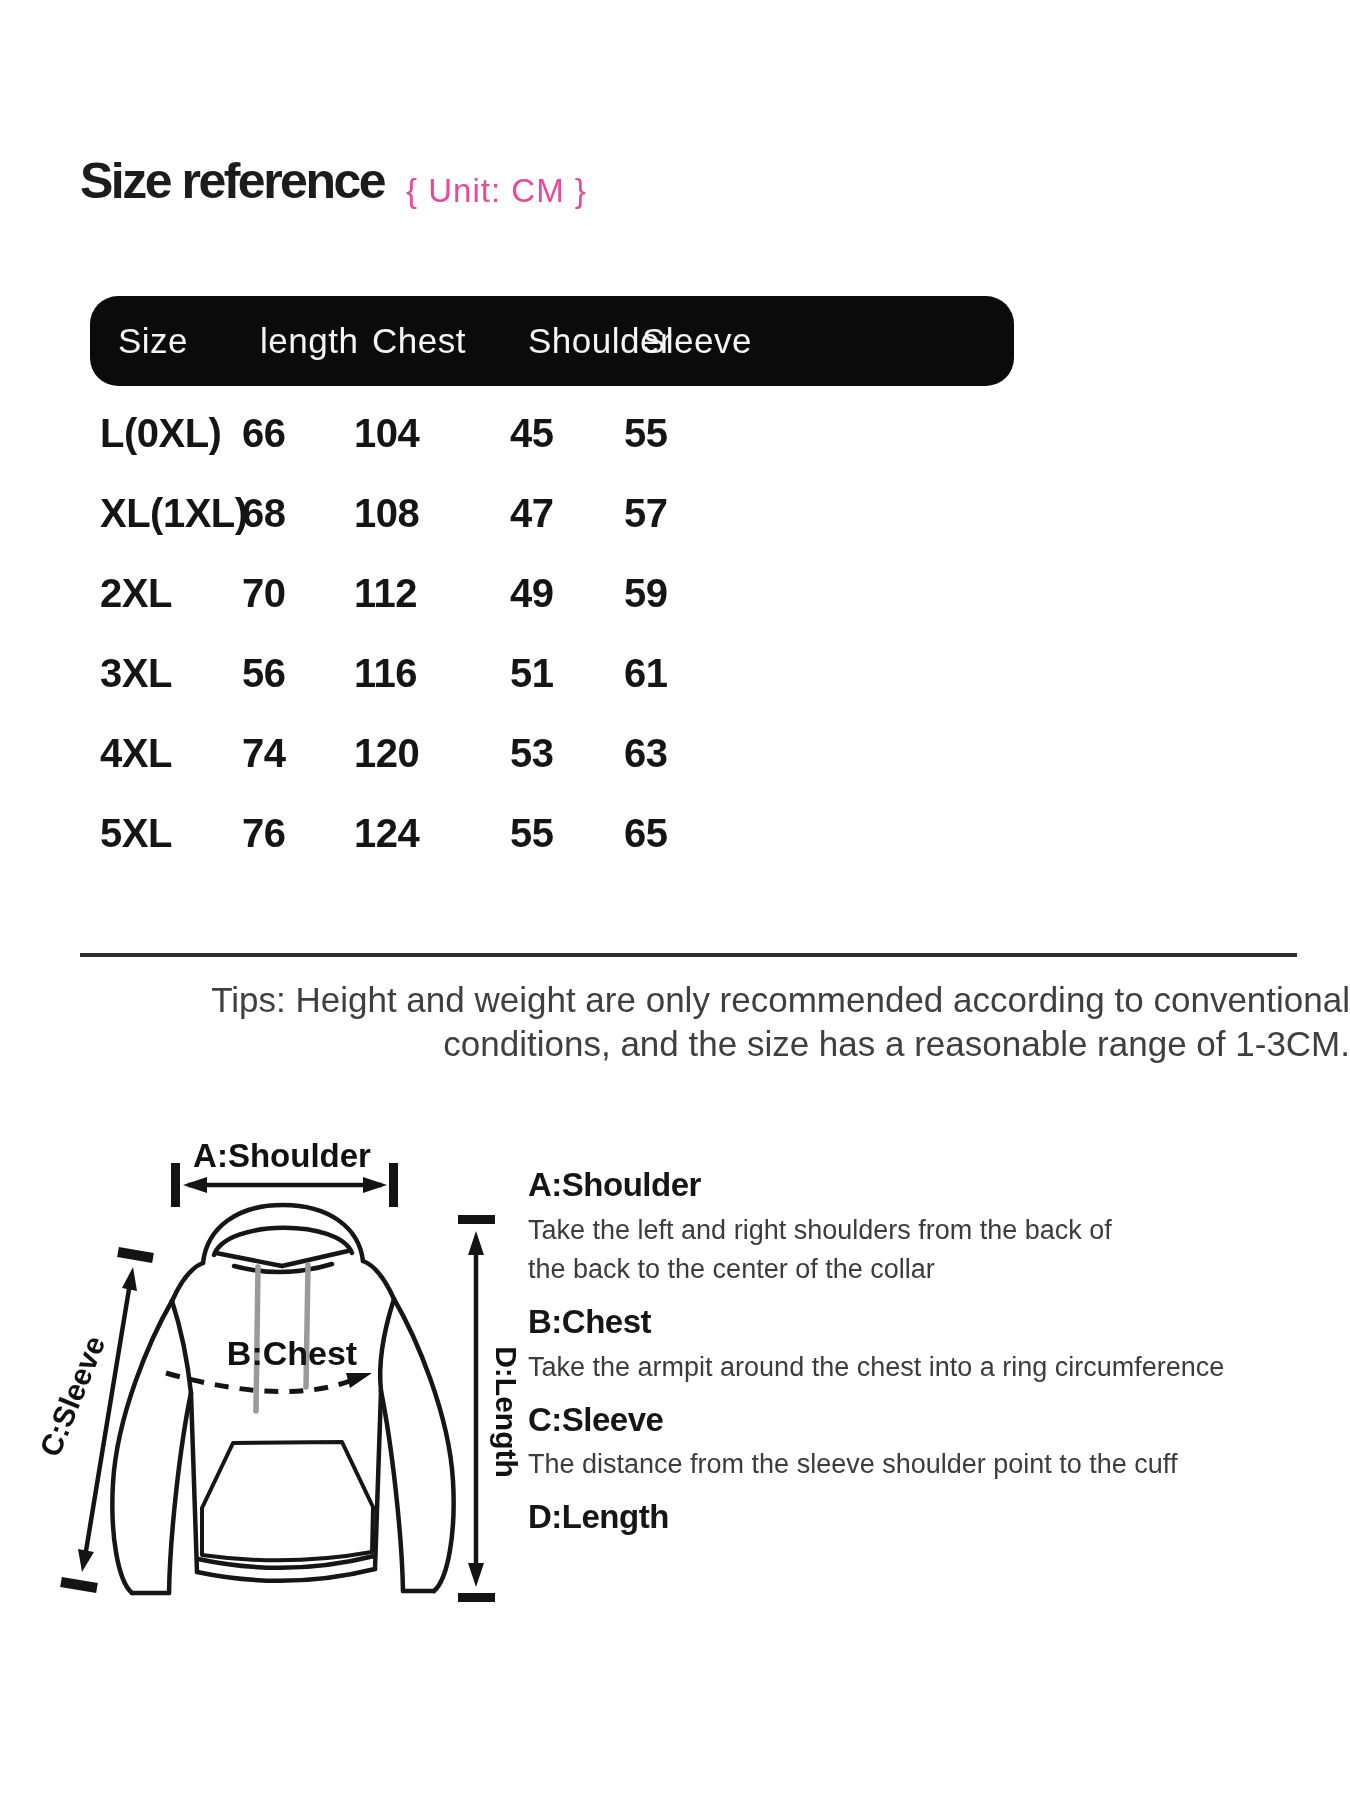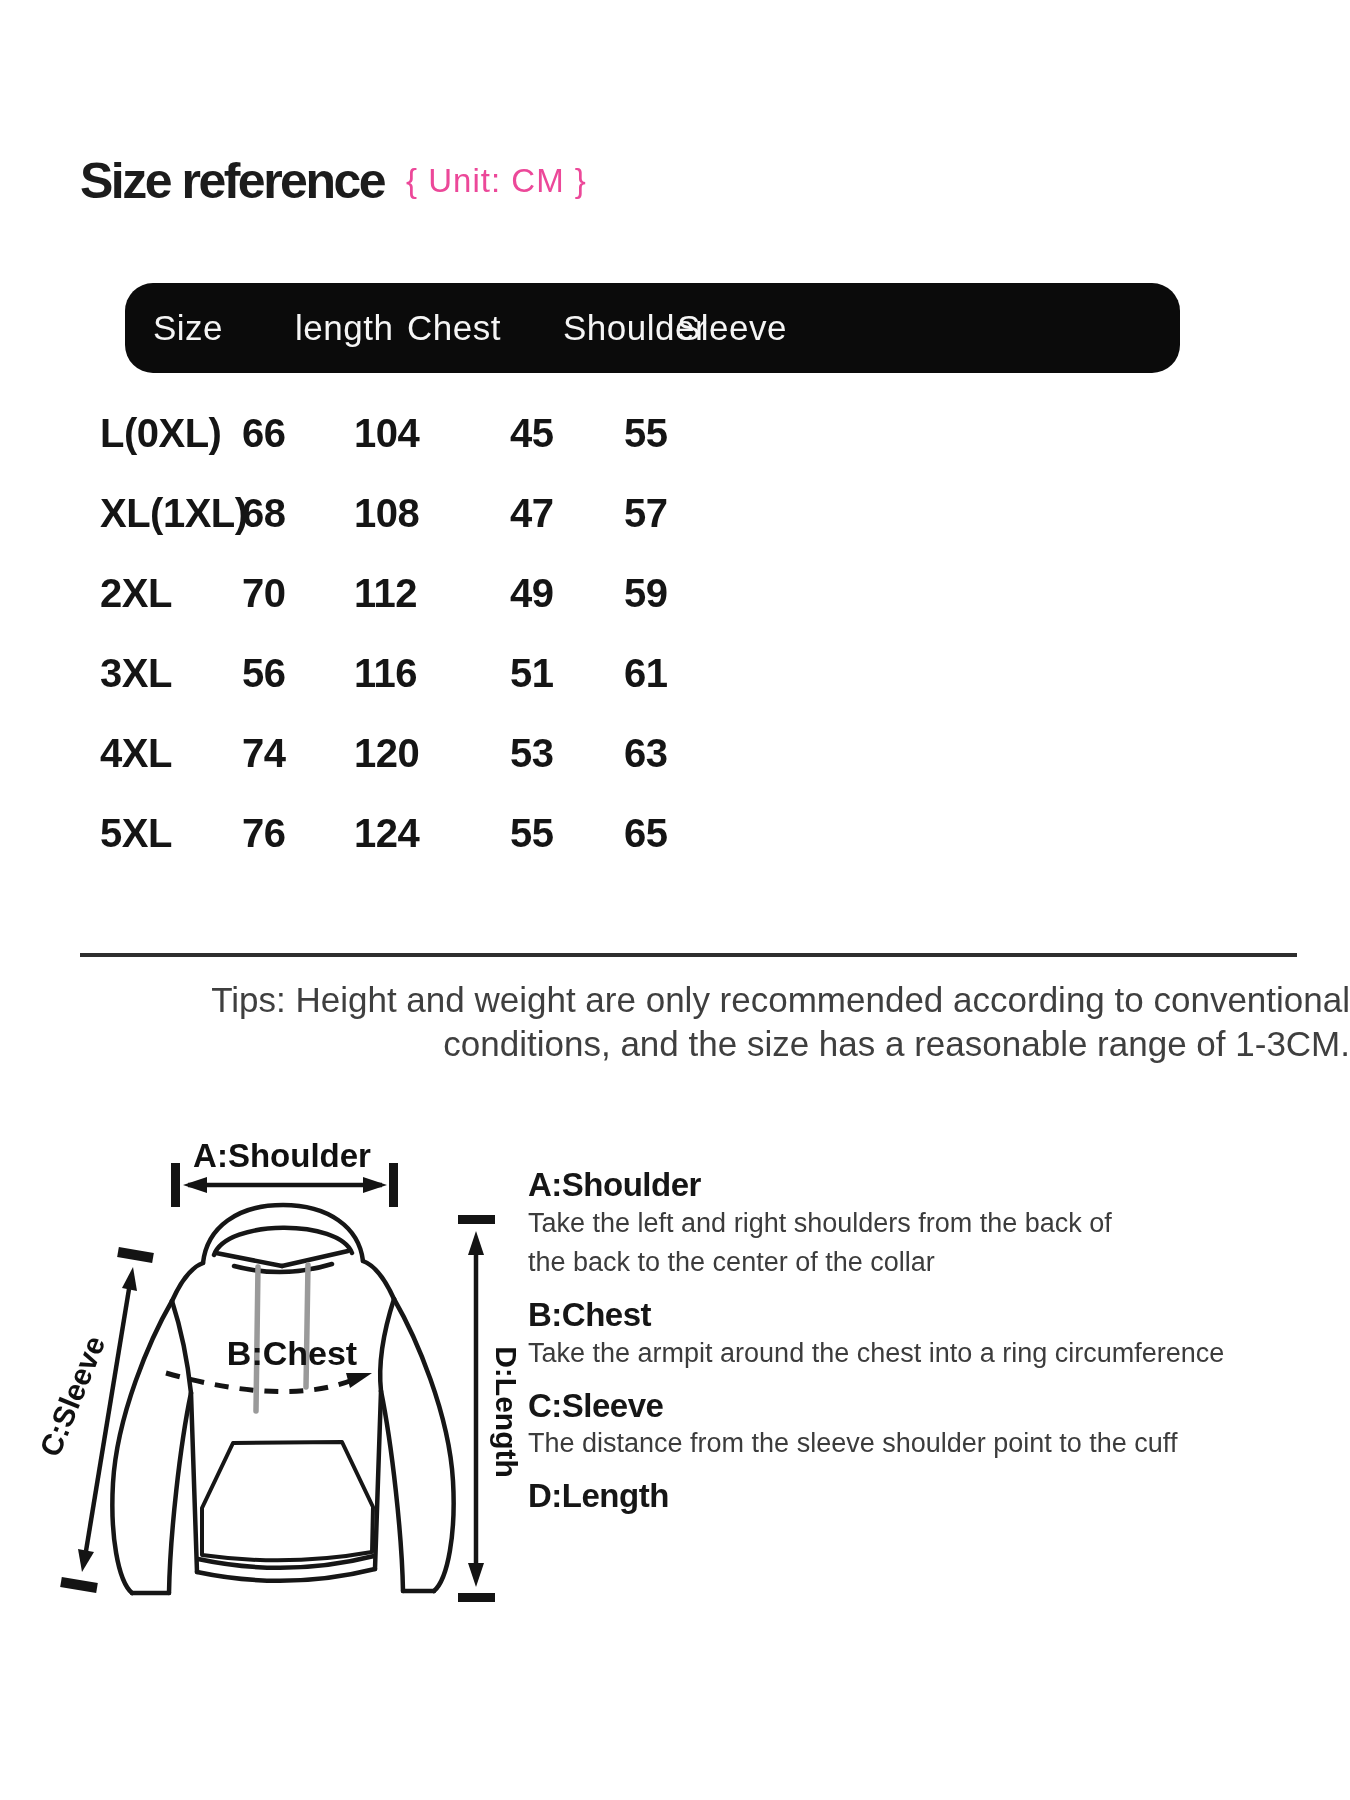--- a/index.html
+++ b/index.html
@@ -5,32 +5,32 @@
   html,body{margin:0;padding:0;}
   body{
     width:1350px;height:1800px;position:relative;background:#ffffff;
     font-family:"Liberation Sans","DejaVu Sans",sans-serif;
     color:var(--text-primary,#141414);
     overflow:hidden;
   }
   
   .title-row{
     position:absolute;left:80px;top:152px;
-    display:flex;align-items:center;white-space:nowrap;
+    display:flex;align-items:flex-end;white-space:nowrap;
   }
   .title-main{
     font-size:50px;font-weight:700;letter-spacing:-2.5px;color:#1c1c1c;
   }
   .title-unit{
     font-size:33px;font-weight:400;color:#ec4899;margin-left:22px;letter-spacing:1px;
   }
   
   .header-bar{
-    position:absolute;left:90px;top:283px;width:1055px;height:90px;
-    background:var(--header-bar,#0b0b0b);border-radius:28px;margin-left:35px;
+    position:absolute;left:90px;top:296px;width:924px;height:90px;
+    background:var(--header-bar,#0b0b0b);border-radius:28px;
   }
   .cols{
     display:grid;grid-template-columns:170px 112px 156px 114px 190px;
     width:742px;height:100%;align-items:center;
   }
   .cols .c{ text-align:left; }
   .cols .c.first{ text-align:left;padding-left:28px; }
   .header-bar .c{
     color:var(--header-text,#f5f5f5);font-size:35px;font-weight:400;letter-spacing:0.5px;
   }
@@ -55,21 +55,21 @@
     font-family:"Liberation Sans","DejaVu Sans",sans-serif;
     font-weight:700;fill:#111111;
   }
   
   .guide{ position:absolute;left:528px;top:1166px;width:814px; }
   .guide section{ margin-bottom:14px; }
   .guide h3{
     margin:0;font-size:33px;font-weight:700;color:#161616;line-height:1.15;letter-spacing:-0.5px;
   }
   .guide p{
-    margin:0 0 0;font-size:27px;font-weight:400;color:#3c3c3c;
+    margin:7px 0 0;font-size:27px;font-weight:400;color:#3c3c3c;
     line-height:1.44;white-space:pre-line;
   }
 </style>
 </head>
 <body>
 
 <div class="title-row">
   <span class="title-main">Size reference</span>
   <span class="title-unit">{ Unit: CM }</span>
 </div>

